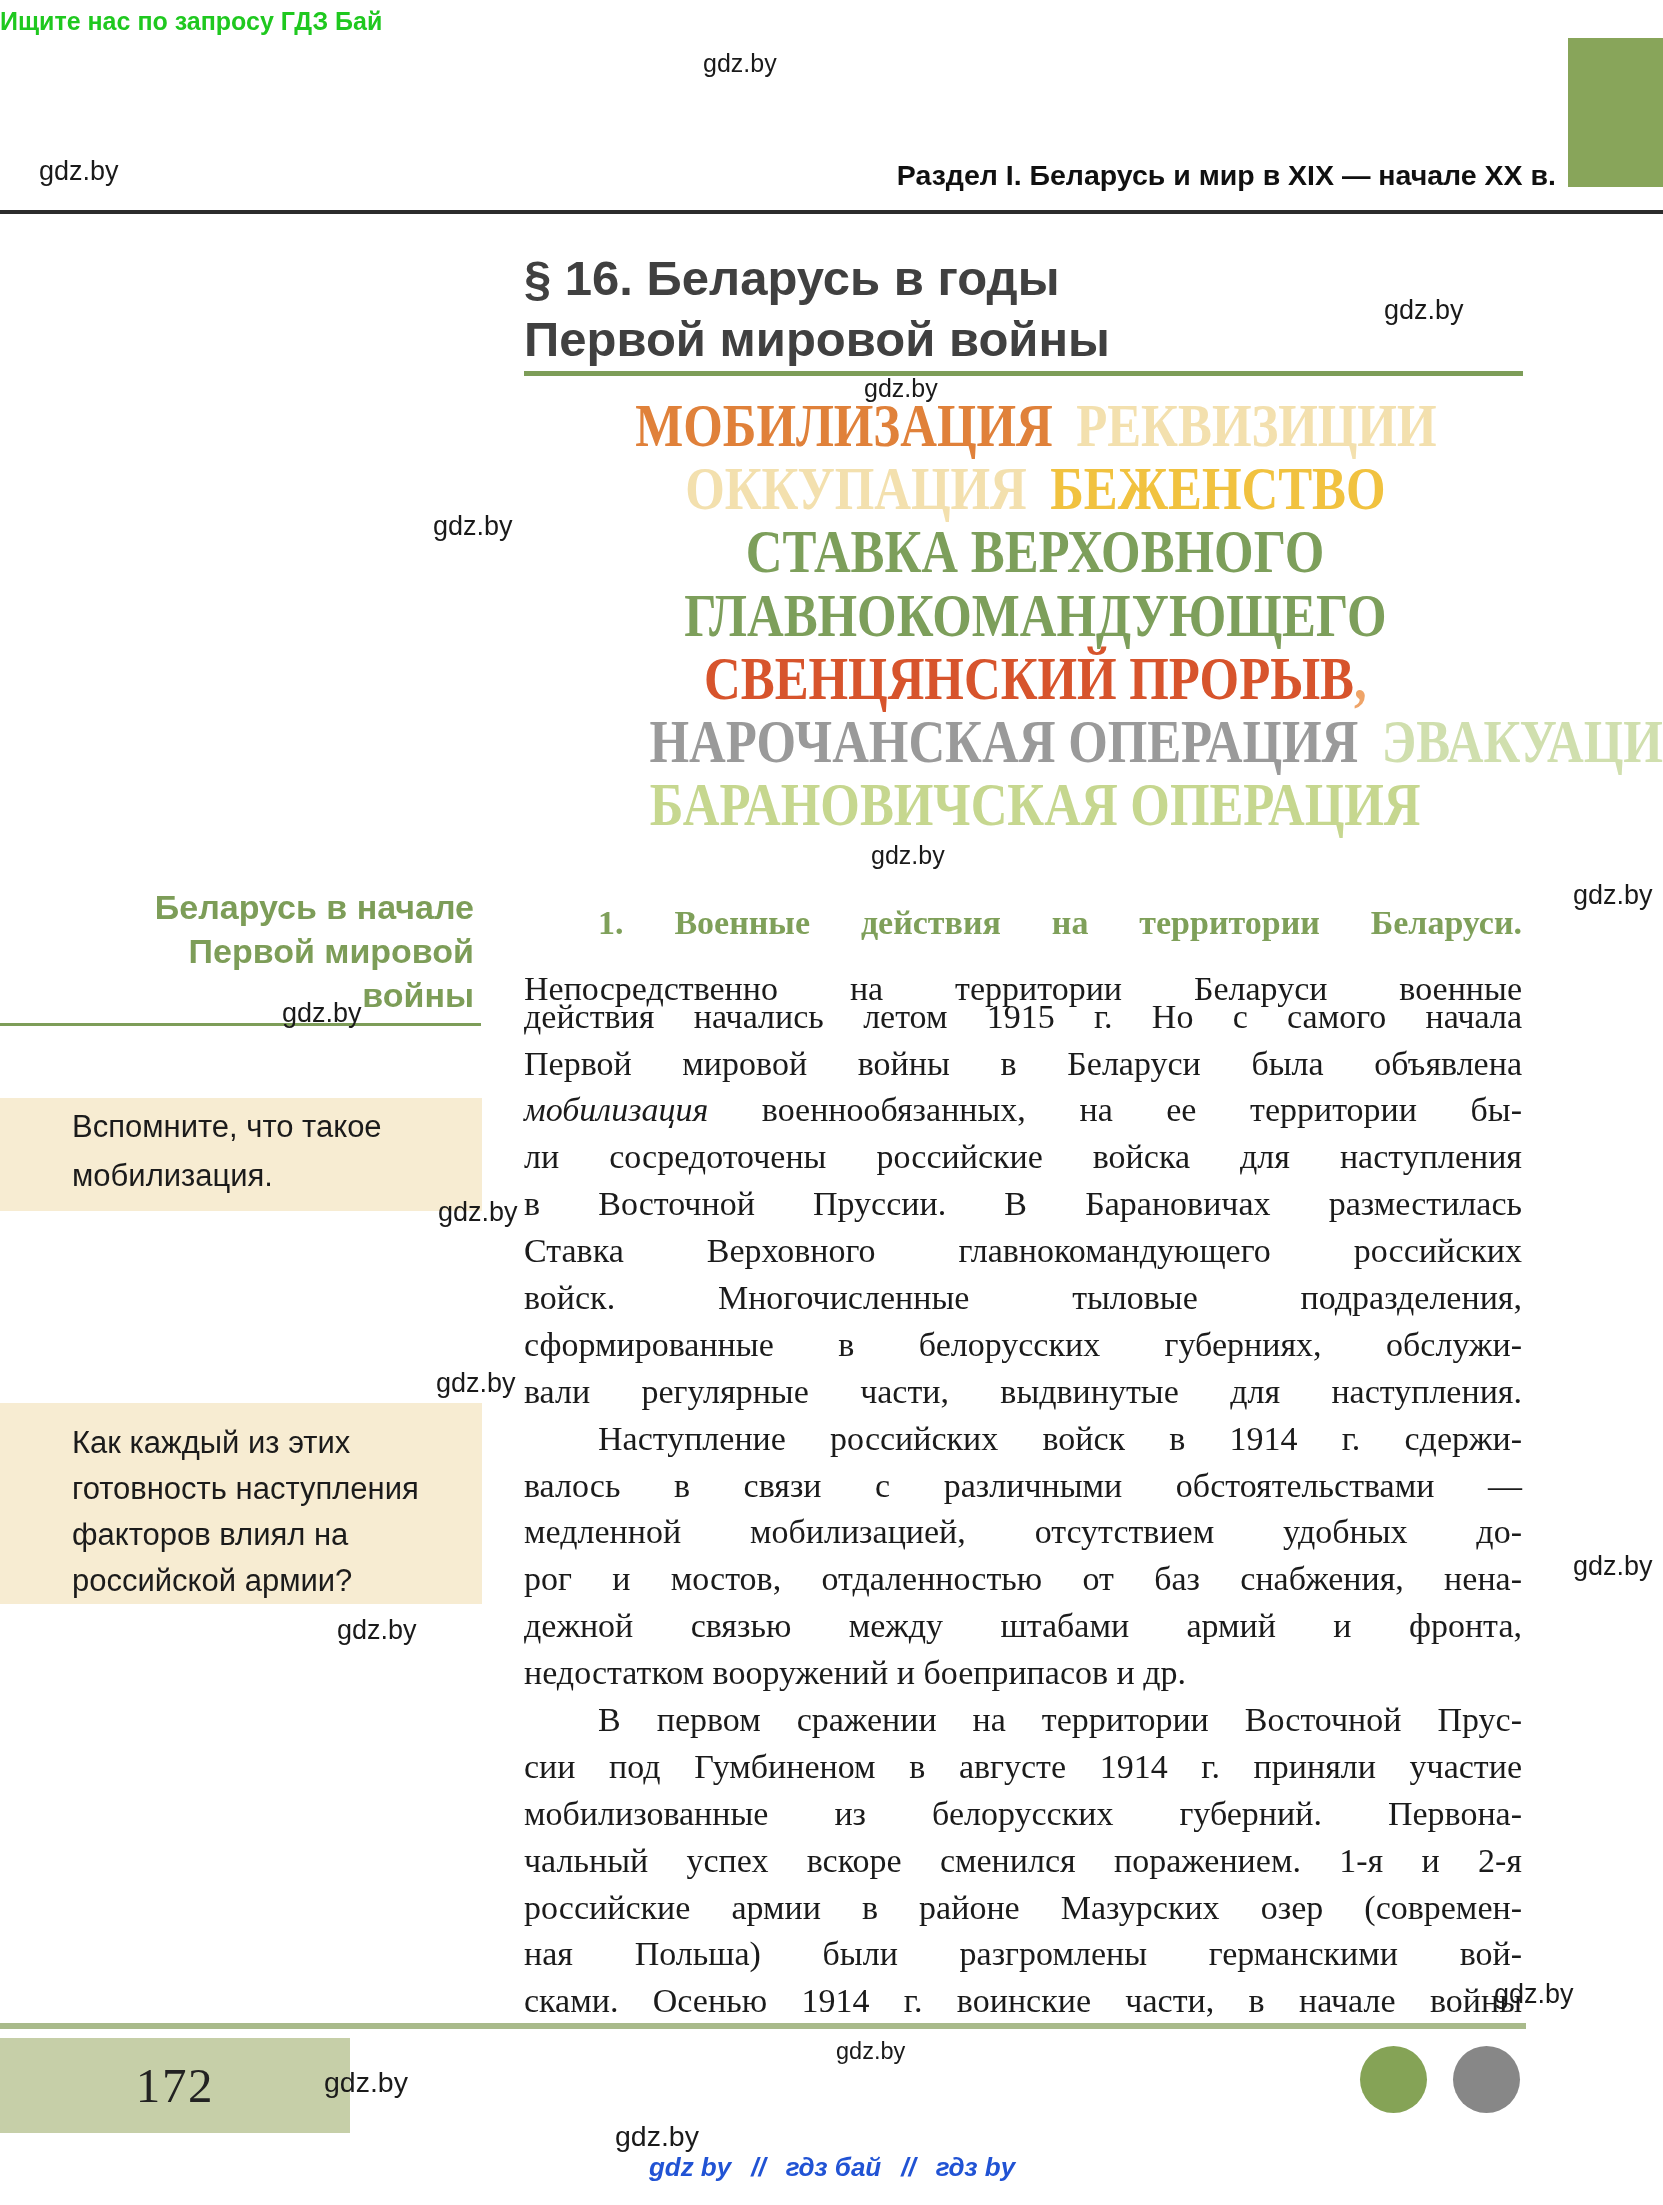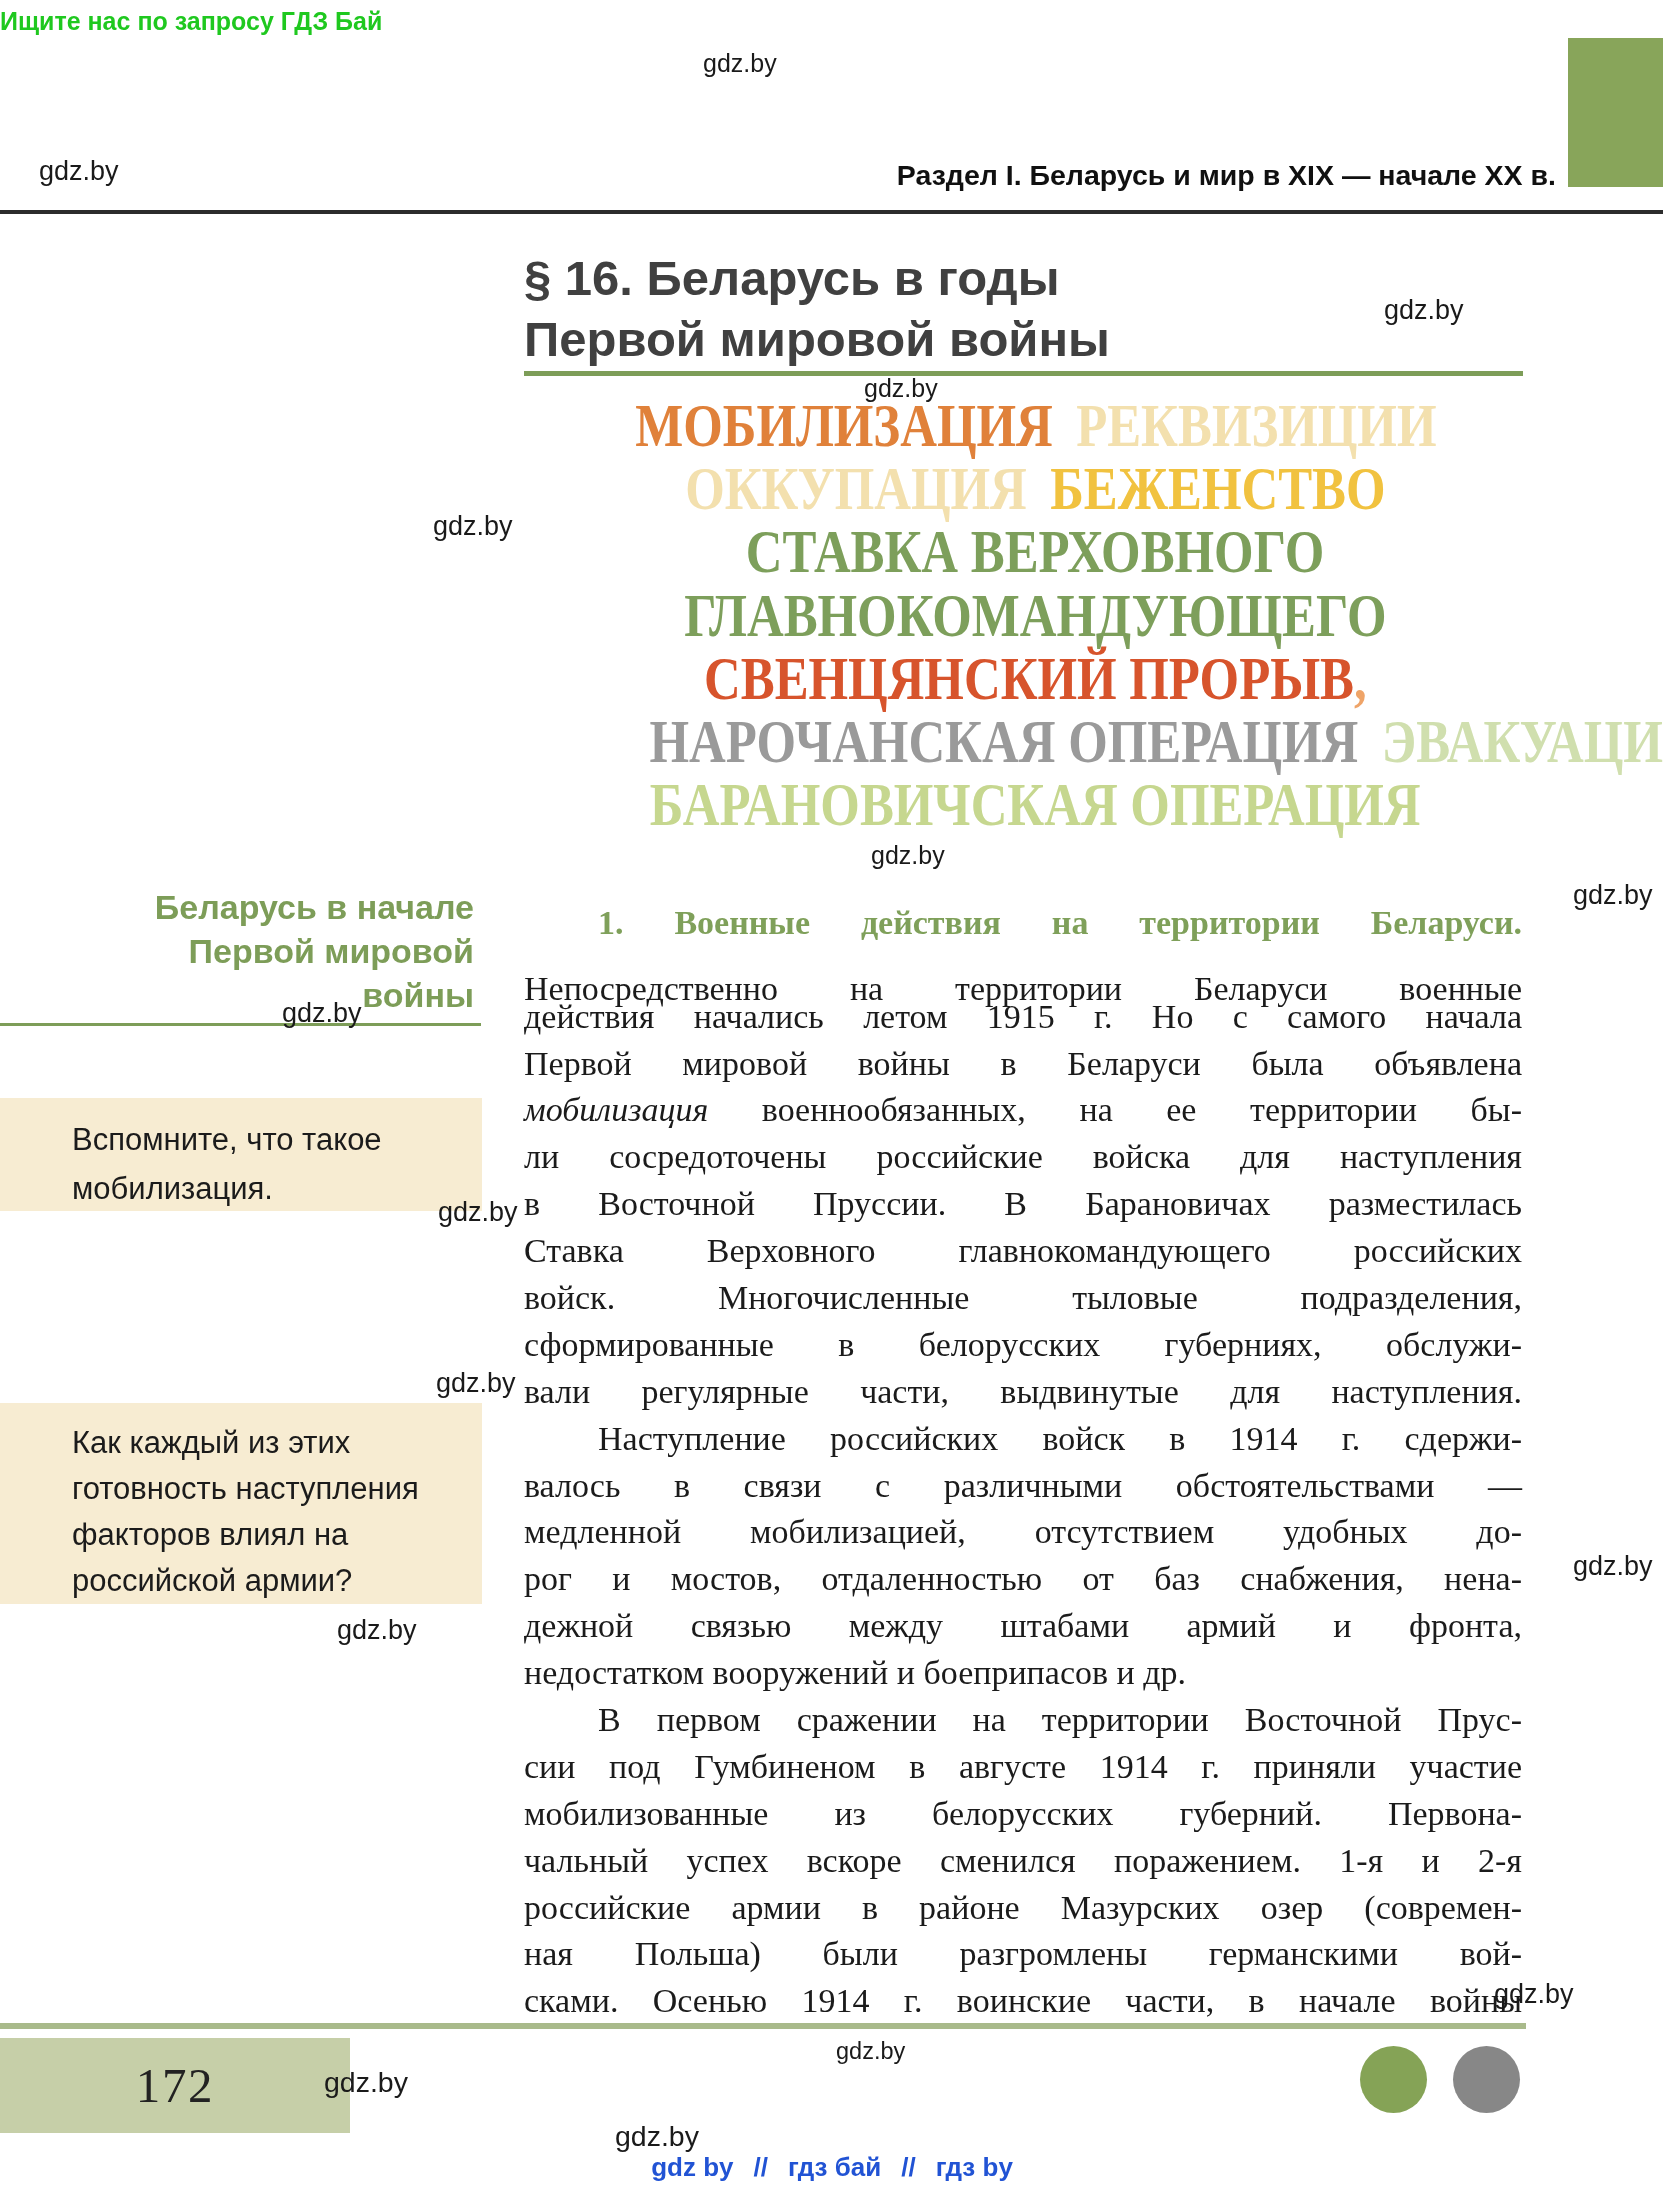--- a/index.html
+++ b/index.html
@@ -15,34 +15,34 @@
   #cloud{position:absolute;left:520px;top:0;width:1031px;height:847px;}
   .cloud-line{position:absolute;left:0;width:100%;text-align:center;line-height:63px;white-space:nowrap;}
   .cloud-inner{display:inline-block;transform:scaleX(.82);transform-origin:center;
                font-family:"Liberation Serif","DejaVu Serif",serif;font-weight:bold;font-size:62px;}
   .cloud-word{margin:0 14.3px;}
   #sidebar-heading{position:absolute;left:0;top:885px;width:474px;text-align:right;
                    font-size:34px;line-height:44px;font-weight:bold;}
   .sidebar-rule{position:absolute;left:0;top:1023px;width:481px;height:3.4px;}
   .qbox{position:absolute;left:0;width:482px;box-sizing:border-box;padding-left:72px;
         font-size:31px;color:#1b1b1b;}
-  #box1{top:1098px;height:113px;padding-top:17px;line-height:49px;}
+  #box1{top:1098px;height:113px;padding-top:4px;line-height:49px;}
   #box2{top:1403px;height:201px;padding-top:17px;line-height:46px;}
   #maintext{position:absolute;left:0;top:0;}
   .tl{position:absolute;left:524px;width:998px;height:47px;line-height:47px;box-sizing:border-box;
       font-family:"Liberation Serif","DejaVu Serif",serif;font-size:34px;color:#1b1b1b;
       text-align:justify;text-align-last:justify;white-space:normal;}
   .tl.ind{padding-left:74px;}
   .tl.nf{text-align-last:left;}
   .footer-rule{position:absolute;left:0;top:2023px;width:1526px;height:5.9px;}
   .page-box{position:absolute;left:0;top:2038px;width:350px;height:95px;display:flex;align-items:center;justify-content:center;}
   .page-box span{font-family:"Liberation Serif","DejaVu Serif",serif;font-size:49px;letter-spacing:1.7px;color:#222222;}
   .dot{position:absolute;width:67px;height:67px;border-radius:50%;}
   #links{position:absolute;left:0;top:2152px;width:1664px;text-align:center;font-size:26px;font-weight:bold;}
-  #links span{margin:0 10px;}
+  #links span{margin:0 10px;font-style:italic;}
   .wm{position:absolute;color:#1a1a1a;font-size:25px;white-space:nowrap;}
 </style>
 </head>
 <body>
 
 <div id="page">
   <div class="promo" style="color: rgb(31, 200, 31);">Ищите нас по запросу ГДЗ Бай</div>
   <div class="breadcrumb">Раздел I. Беларусь и мир в XIX — начале XX в.</div>
   <div class="accent-square" style="background: rgb(136, 165, 90);"></div>
   <div class="header-rule"></div>

